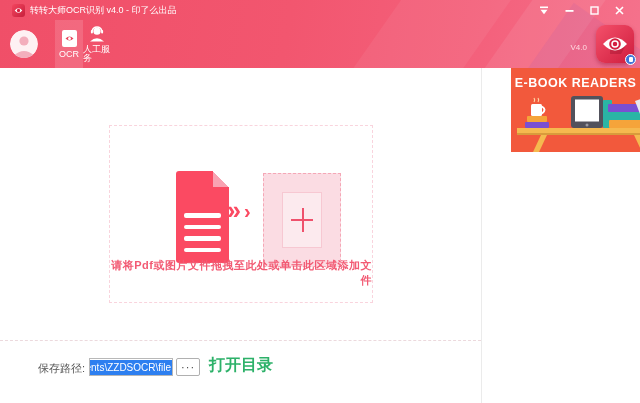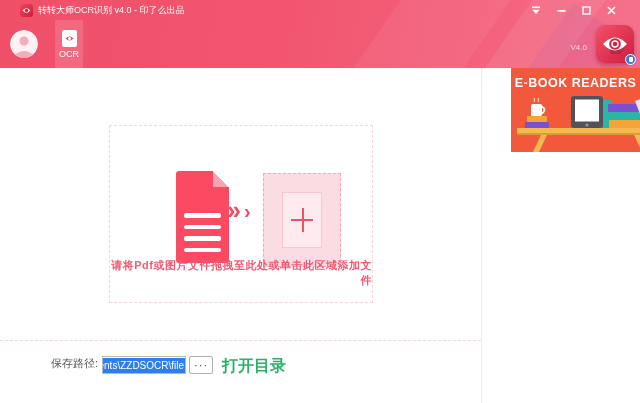--- a/index.html
+++ b/index.html
@@ -9,21 +9,21 @@
 
   
   .top { position:relative; height:68px;
          background:linear-gradient(100deg,#f04f68 0%,#f2566f 45%,#f4617c 75%,#f5728c 100%);
          overflow:hidden; }
   .shard { position:absolute; background:rgba(255,255,255,0.06); transform:rotate(35deg); }
   .shard.s1 { width:90px; height:160px; right:160px; top:-50px; }
   .shard.s2 { width:60px; height:160px; right:55px; top:-60px; background:rgba(255,255,255,0.08); }
   .shard.s3 { width:120px; height:80px; right:-20px; top:30px; background:rgba(120,60,200,0.08); }
 
-  .titlebar { position:relative; height:20px; display:flex; align-items:center; padding:0 20px; z-index:3; }
+  .titlebar { position:relative; height:20px; display:flex; align-items:center; padding:0 12px; z-index:3; }
   .tb-icon { width:13px; height:13px; border-radius:3px; flex:0 0 auto;
              background:linear-gradient(135deg,#f3465f,#c71f3c);
              display:flex; align-items:center; justify-content:center; }
   .tb-title { color:#fff; font-size:9px; margin-left:5px; white-space:nowrap; }
   .win-controls { margin-left:auto; display:flex; align-items:center; gap:7px; }
   .wbtn { width:18px; height:14px; display:flex; align-items:center; justify-content:center; cursor:pointer; }
 
   .header { position:relative; height:48px; display:flex; align-items:stretch; z-index:2; }
   .avatar { width:28px; height:28px; border-radius:50%; margin:10px 17px 10px 10px;
             overflow:hidden; flex:0 0 auto; cursor:pointer; }
@@ -71,21 +71,21 @@
   .plus-inner i { position:absolute; background:#ef516c; }
   .plus-h { left:8px; right:8px; top:26px; height:2px; }
   .plus-v { top:15px; bottom:15px; left:19px; width:2px; }
 
   .hint { position:absolute; bottom:14px; width:100%; text-align:right;
           color:#f25a73; font-size:11px; font-weight:bold; letter-spacing:0.5px; }
 
   .divider { position:absolute; left:0; right:0; top:272px; border-top:1px dashed #ecd9dd; }
 
   .fp-bar { position:absolute; left:0; top:288px; width:100%; height:20px;
-            display:flex; align-items:flex-start; padding-left:51px; }
+            display:flex; align-items:flex-end; padding-left:38px; }
   .fp-label { color:#555; font-size:11px; margin-right:4px; white-space:nowrap; }
   .fp-input { width:84px; height:18px; border:1px solid #b8b8b8; background:#fff;
               display:flex; align-items:center; justify-content:flex-end;
               overflow:hidden; font-size:10px; cursor:text; }
   .fp-selected { background:#2d7ff0; color:#fff; white-space:nowrap; padding:2px 1px; }
   .fp-browse { width:24px; height:18px; margin-left:3px; background:#fff; border:1px solid #b0b0b0;
                border-radius:2px; font-size:11px; line-height:1; color:#444; cursor:pointer;
                letter-spacing:1px; font-family:inherit; }
   .fp-open { margin-left:9px; color:#2db169; font-size:16px; font-weight:bold;
              text-decoration:none; cursor:pointer; white-space:nowrap; }
@@ -152,20 +152,30 @@
 
       <div class="tab selected">
         <svg width="15" height="17">
           <rect x="0" y="0" width="15" height="17" rx="2" fill="#fff"></rect>
           <path d="M3.5 8.5 Q7.5 4.7 11.5 8.5 Q7.5 12.3 3.5 8.5 Z" fill="#e8495f"></path>
           <circle cx="7.5" cy="8.5" r="1.5" fill="#fff"></circle>
         </svg>
         <span class="tab-label">OCR</span>
       </div>
 
+      <div class="tab">
+        <svg width="18" height="17">
+          <circle cx="9" cy="6.2" r="3.6" fill="#fff"></circle>
+          <path d="M2 16.5 Q9 9.8 16 16.5 Z" fill="#fff"></path>
+          <path d="M4.2 6 A4.9 4.9 0 0 1 13.8 6" fill="none" stroke="#fff" stroke-width="1.5"></path>
+          <rect x="2.9" y="5" width="2" height="3.4" rx="1" fill="#fff"></rect>
+          <rect x="13.1" y="5" width="2" height="3.4" rx="1" fill="#fff"></rect>
+        </svg>
+        <span class="tab-label">人工服务</span>
+      </div>
 
       <div class="logo">
         <div class="logo-text-wrap">
           <span class="logo-version">V4.0</span>
         </div>
         <span class="logo-appicon">
           <svg width="26" height="20" viewBox="0 0 26 20">
             <polygon points="8,14 25,9 19,20 8,20" fill="rgba(140,10,35,0.30)"></polygon>
             <path d="M1 10 Q13 -3 25 10 Q13 23 1 10 Z" fill="#fff"></path>
             <circle cx="13" cy="10" r="5.8" fill="#d41f3f"></circle>

